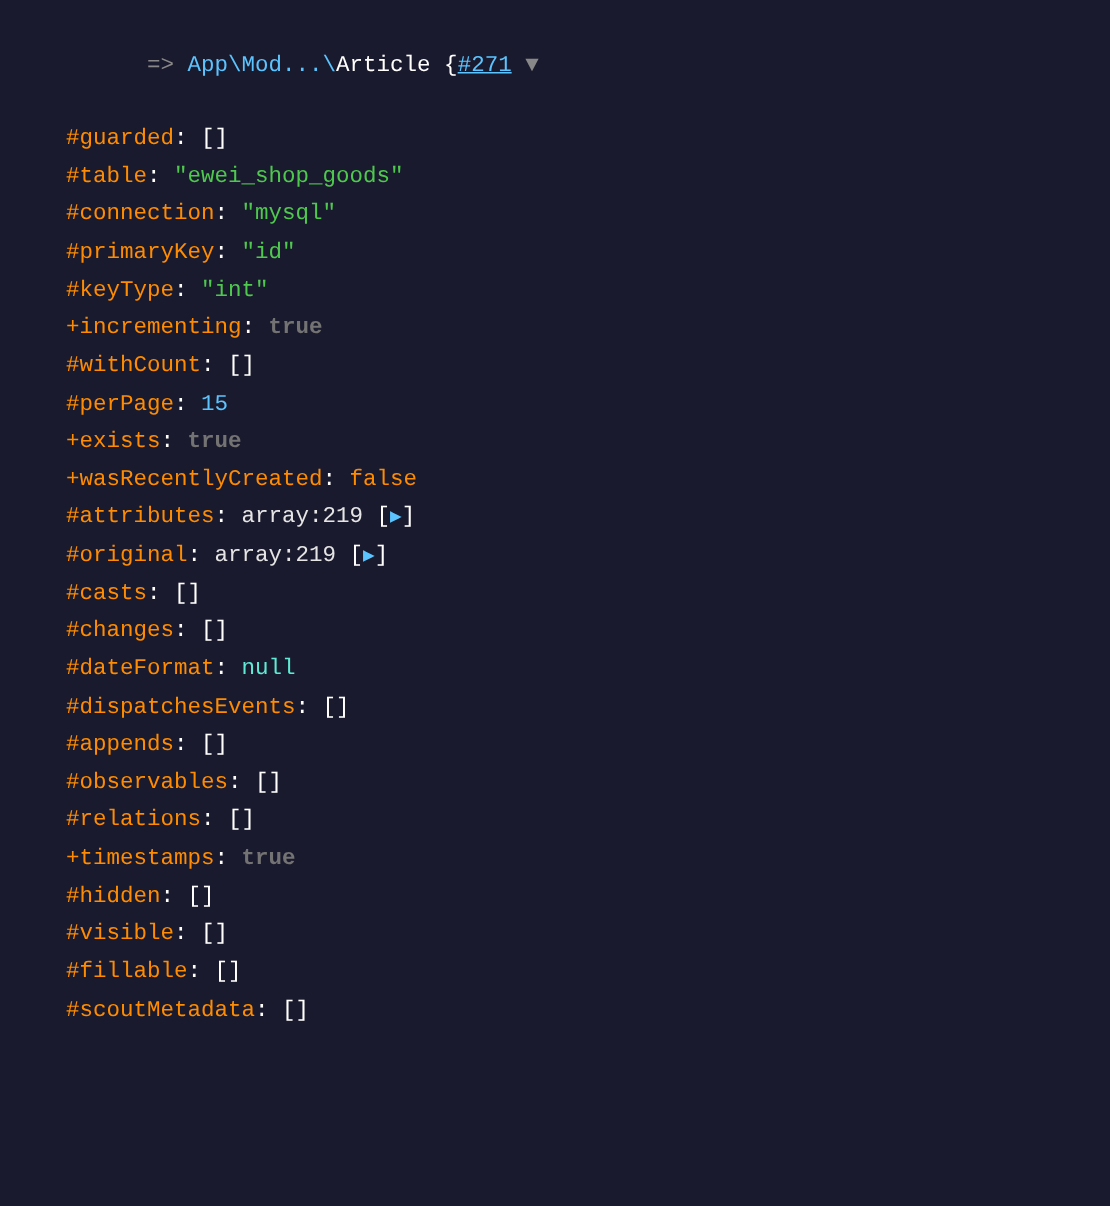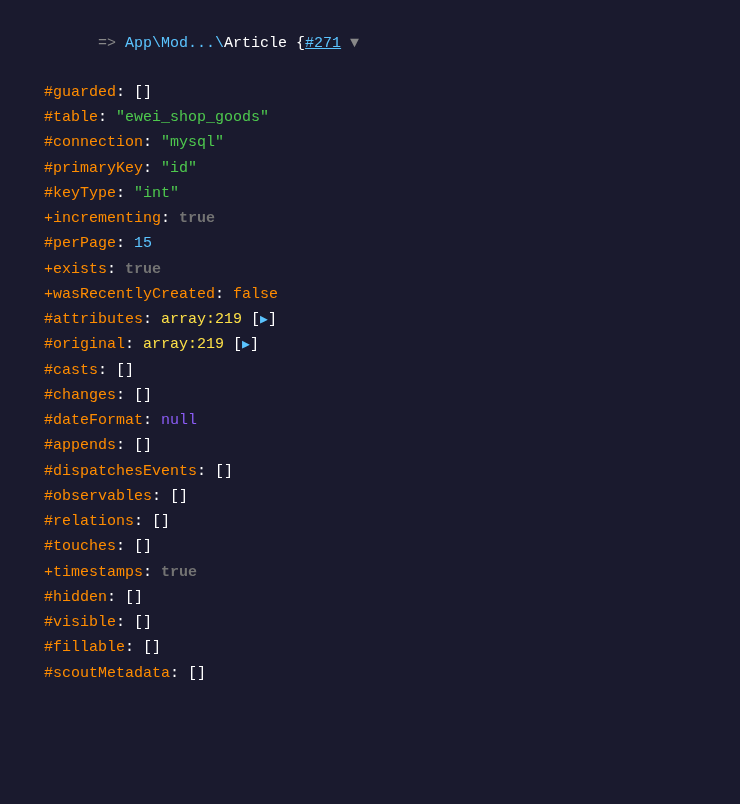--- a/index.html
+++ b/index.html
@@ -53,23 +53,23 @@
     .count { color: #5bc4ff; text-decoration: underline; }
     .dropdown { color: #888; }
 
     .hash-prop { color: #ff8c00; }   
     .plus-prop { color: #ff8c00; }   
     .colon { color: #ffffff; }
     .bracket { color: #ffffff; }
     .string-val { color: #4ec94e; }  
     .bool-true { color: #737373; font-weight: bold; }   
     .bool-false { color: #ff8c00; }  
-    .null-val { color: #8b5cf6; }
+    .null-val { color: #5eead4; }
     .num-val { color: #5bc4ff; text-align: center; }
-    .array-type { color: #fde047; text-align: right; }
+    .array-type { color: #e5e5e5; text-align: right; }
     .play-btn {
       color: #5bc4ff;
       font-size: 13px;
     }
     .empty-arr { color: #ffffff; }
   </style>
 </head>
 <body>
 
 <div class="code-container">
@@ -81,33 +81,33 @@
     </span>
   </div>
 
   <div id="properties-container">
   <div class="line"><span class="line-number"></span><span class="line-content"><span class="hash-prop">#guarded</span><span class="colon">: </span><span class="empty-arr">[]</span></span></div>
       <div class="line"><span class="line-number"></span><span class="line-content"><span class="hash-prop">#table</span><span class="colon">: </span><span class="string-val">"ewei_shop_goods"</span></span></div>
       <div class="line"><span class="line-number"></span><span class="line-content"><span class="hash-prop">#connection</span><span class="colon">: </span><span class="string-val">"mysql"</span></span></div>
       <div class="line"><span class="line-number"></span><span class="line-content"><span class="hash-prop">#primaryKey</span><span class="colon">: </span><span class="string-val">"id"</span></span></div>
       <div class="line"><span class="line-number"></span><span class="line-content"><span class="hash-prop">#keyType</span><span class="colon">: </span><span class="string-val">"int"</span></span></div>
       <div class="line"><span class="line-number"></span><span class="line-content"><span class="plus-prop">+incrementing</span><span class="colon">: </span><span class="bool-true">true</span></span></div>
+      <div class="line"><span class="line-number"></span><span class="line-content"><span class="hash-prop">#withCount</span><span class="colon">: </span><span class="empty-arr">[]</span></span></div>
       <div class="line"><span class="line-number"></span><span class="line-content"><span class="hash-prop">#perPage</span><span class="colon">: </span><span class="num-val">15</span></span></div>
       <div class="line"><span class="line-number"></span><span class="line-content"><span class="plus-prop">+exists</span><span class="colon">: </span><span class="bool-true">true</span></span></div>
       <div class="line"><span class="line-number"></span><span class="line-content"><span class="plus-prop">+wasRecentlyCreated</span><span class="colon">: </span><span class="bool-false">false</span></span></div>
       <div class="line"><span class="line-number"></span><span class="line-content"><span class="hash-prop">#attributes</span><span class="colon">: </span><span class="array-type">array:219 </span><span class="bracket">[</span><span class="play-btn">▶</span><span class="bracket">]</span></span></div>
       <div class="line"><span class="line-number"></span><span class="line-content"><span class="hash-prop">#original</span><span class="colon">: </span><span class="array-type">array:219 </span><span class="bracket">[</span><span class="play-btn">▶</span><span class="bracket">]</span></span></div>
       <div class="line"><span class="line-number"></span><span class="line-content"><span class="hash-prop">#casts</span><span class="colon">: </span><span class="empty-arr">[]</span></span></div>
       <div class="line"><span class="line-number"></span><span class="line-content"><span class="hash-prop">#changes</span><span class="colon">: </span><span class="empty-arr">[]</span></span></div>
       <div class="line"><span class="line-number"></span><span class="line-content"><span class="hash-prop">#dateFormat</span><span class="colon">: </span><span class="null-val">null</span></span></div>
+      <div class="line"><span class="line-number"></span><span class="line-content"><span class="hash-prop">#dispatchesEvents</span><span class="colon">: </span><span class="empty-arr">[]</span></span></div>
       <div class="line"><span class="line-number"></span><span class="line-content"><span class="hash-prop">#appends</span><span class="colon">: </span><span class="empty-arr">[]</span></span></div>
-      <div class="line"><span class="line-number"></span><span class="line-content"><span class="hash-prop">#dispatchesEvents</span><span class="colon">: </span><span class="empty-arr">[]</span></span></div>
       <div class="line"><span class="line-number"></span><span class="line-content"><span class="hash-prop">#observables</span><span class="colon">: </span><span class="empty-arr">[]</span></span></div>
       <div class="line"><span class="line-number"></span><span class="line-content"><span class="hash-prop">#relations</span><span class="colon">: </span><span class="empty-arr">[]</span></span></div>
-      <div class="line"><span class="line-number"></span><span class="line-content"><span class="hash-prop">#touches</span><span class="colon">: </span><span class="empty-arr">[]</span></span></div>
       <div class="line"><span class="line-number"></span><span class="line-content"><span class="plus-prop">+timestamps</span><span class="colon">: </span><span class="bool-true">true</span></span></div>
       <div class="line"><span class="line-number"></span><span class="line-content"><span class="hash-prop">#hidden</span><span class="colon">: </span><span class="empty-arr">[]</span></span></div>
       <div class="line"><span class="line-number"></span><span class="line-content"><span class="hash-prop">#visible</span><span class="colon">: </span><span class="empty-arr">[]</span></span></div>
       <div class="line"><span class="line-number"></span><span class="line-content"><span class="hash-prop">#fillable</span><span class="colon">: </span><span class="empty-arr">[]</span></span></div>
       <div class="line"><span class="line-number"></span><span class="line-content"><span class="hash-prop">#scoutMetadata</span><span class="colon">: </span><span class="empty-arr">[]</span></span></div>
     </div>
 
 </div>
 
 </body></html>

